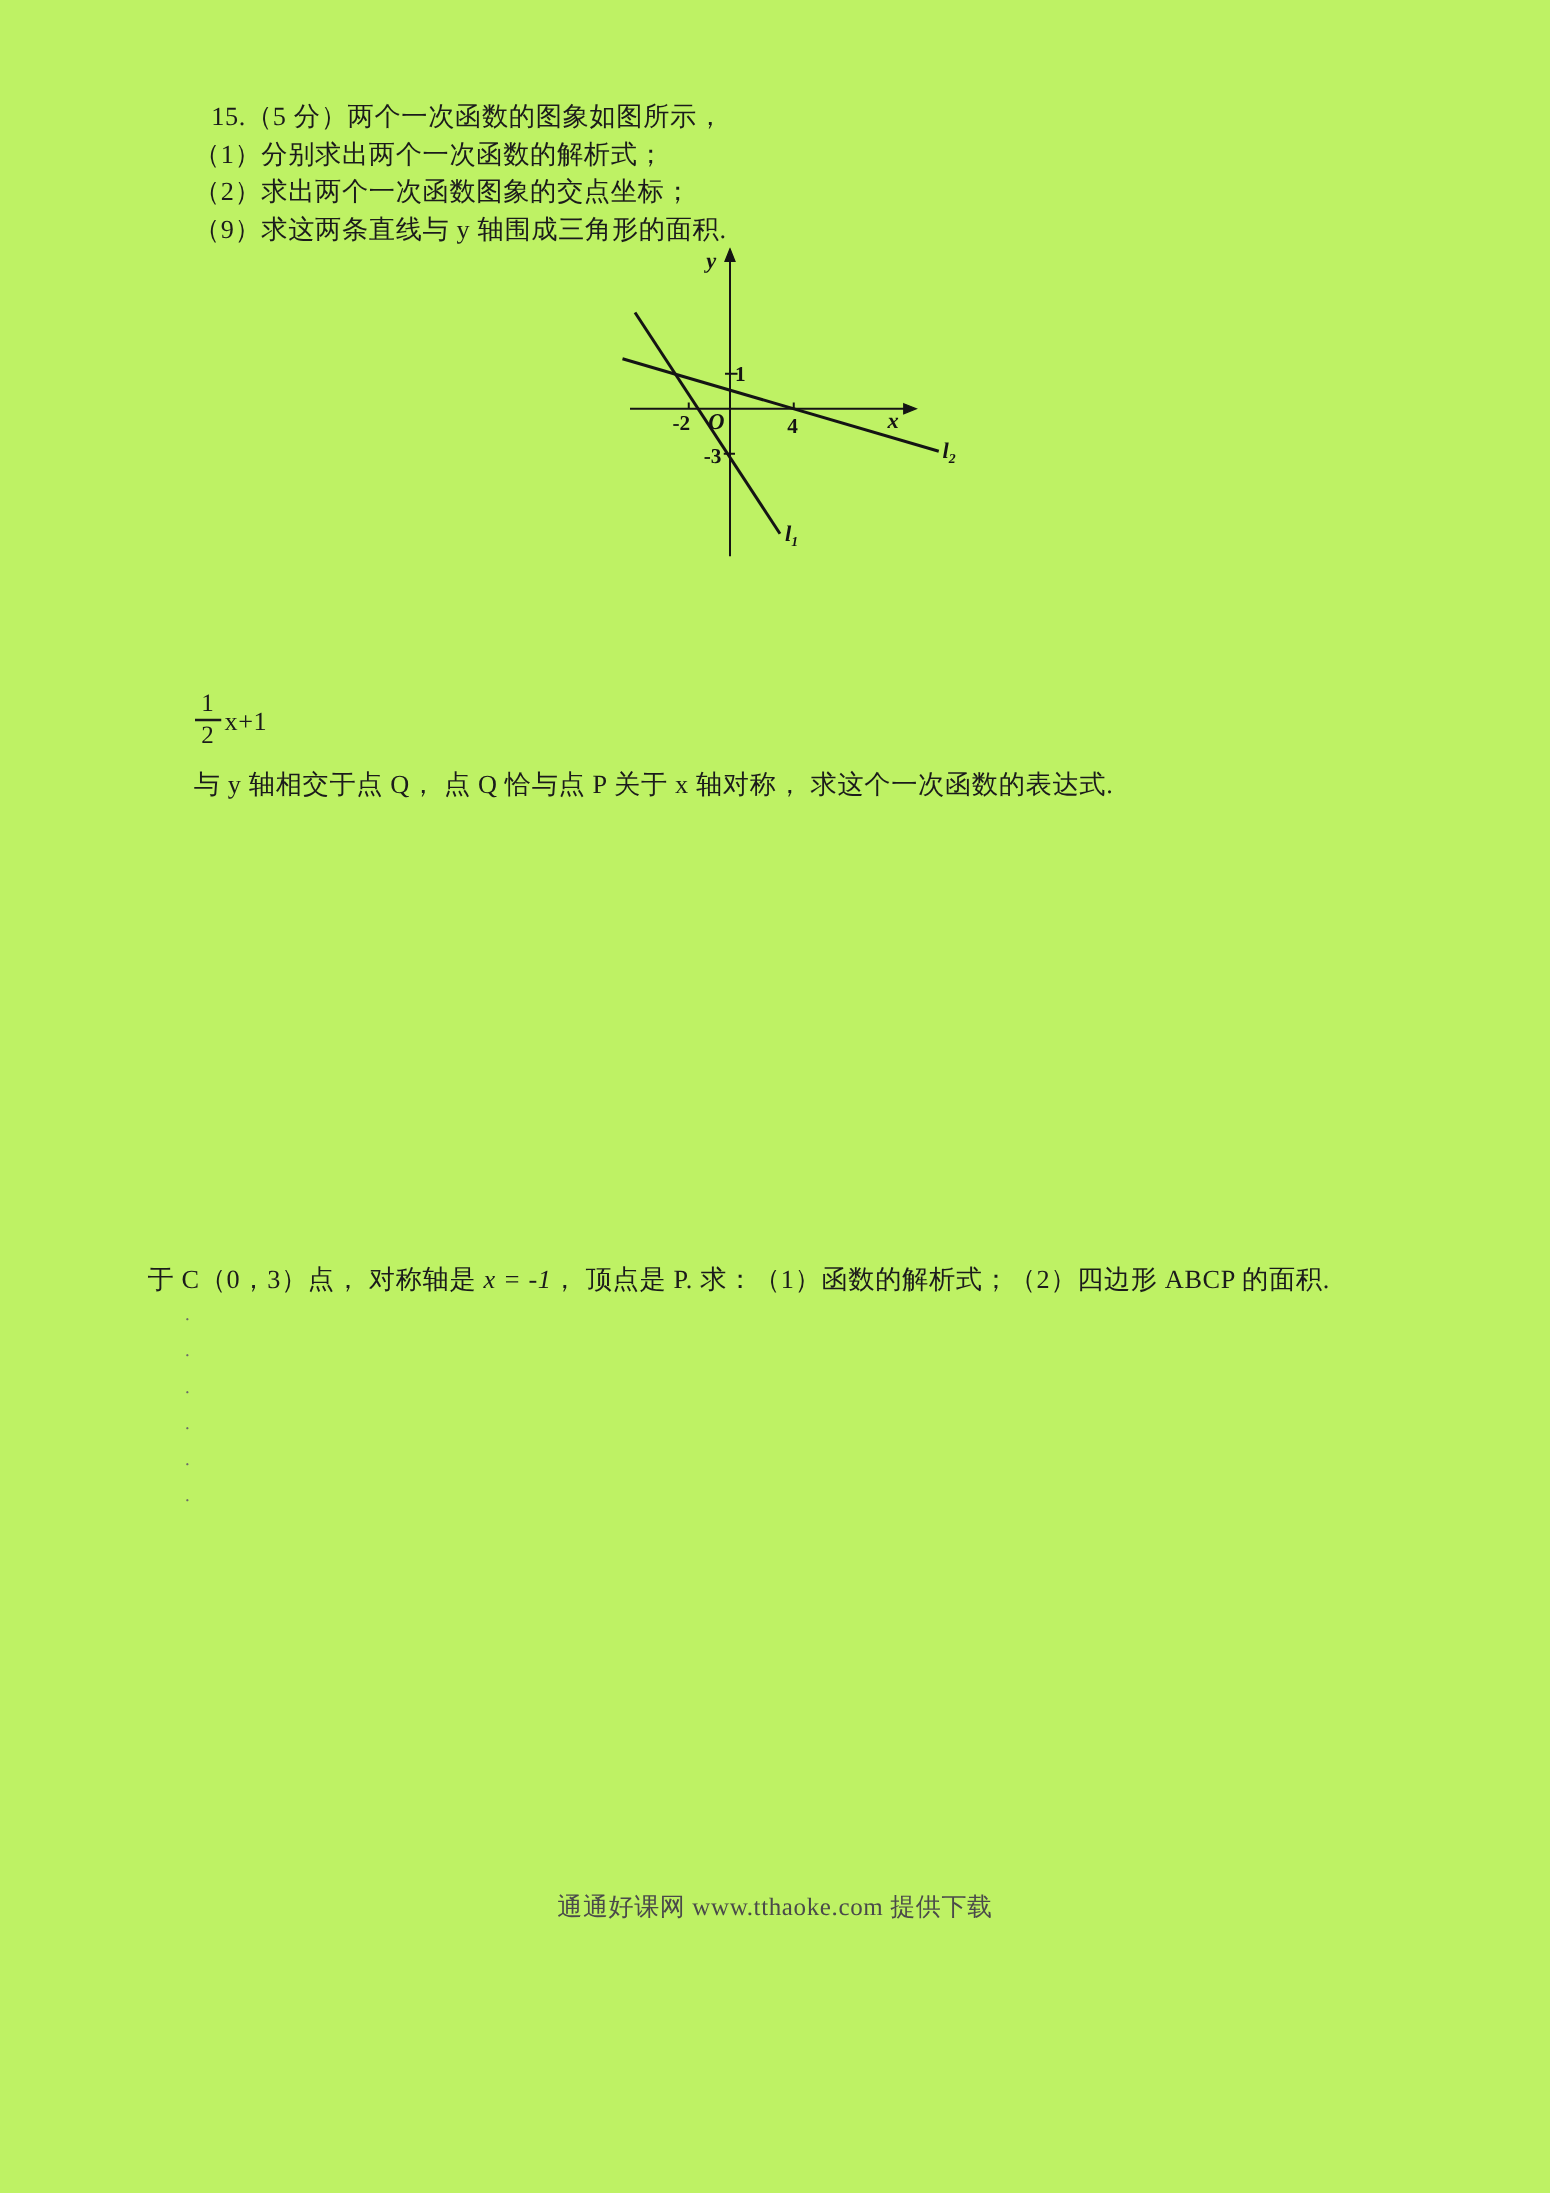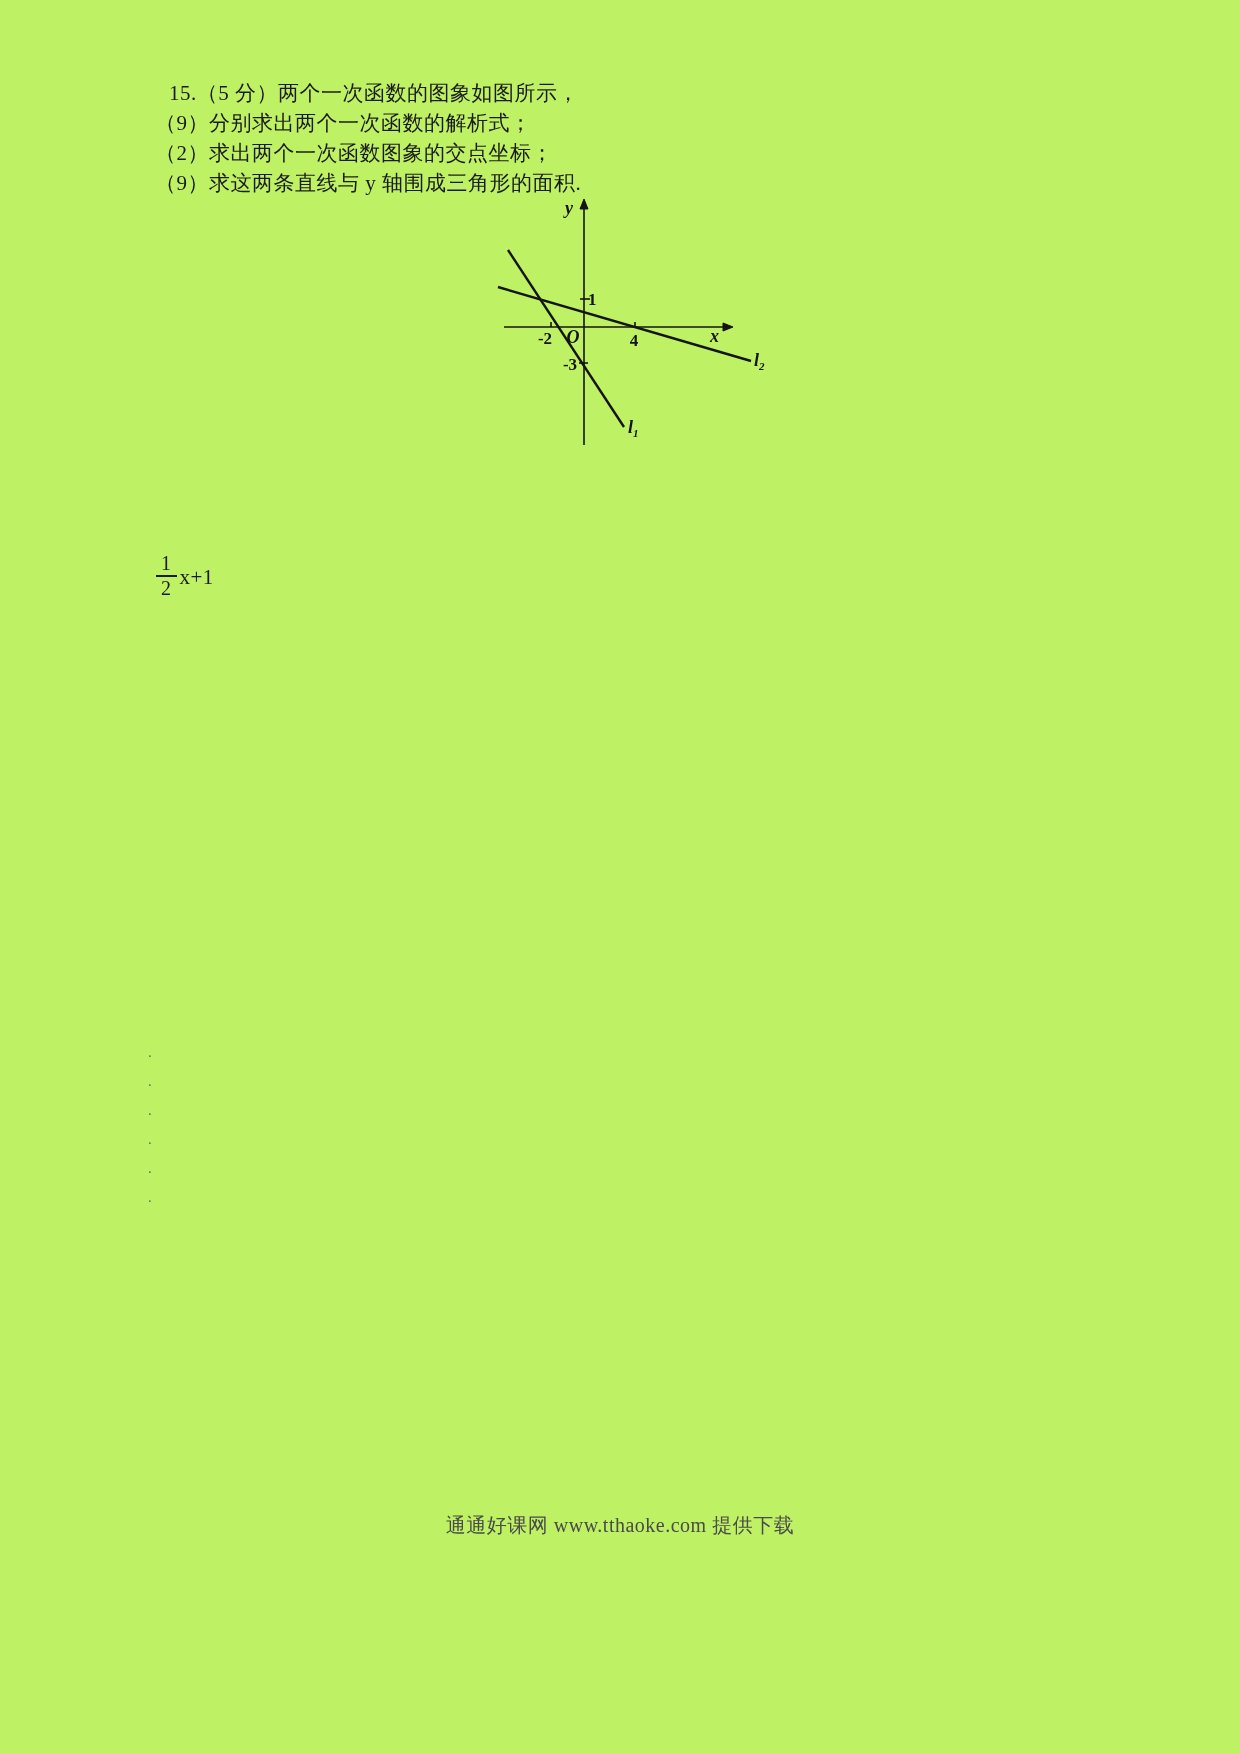--- a/index.html
+++ b/index.html
@@ -43,21 +43,21 @@
     font-family:"Liberation Serif", serif;
   }
 </style>
 </head>
 <body>
 
 <div class="page">
 
   <section class="qblock q15">
     <p class="hdr">15.（5 分）两个一次函数的图象如图所示，</p>
-    <p>（9）分别求出两个一次函数的解析式；</p>
+    <p>（1）分别求出两个一次函数的解析式；</p>
     <p>（2）求出两个一次函数图象的交点坐标；</p>
     <p>（9）求这两条直线与 y 轴围成三角形的面积.</p>
   </section>
 
   <svg class="graph" width="320" height="265" viewBox="0 0 320 265">
 
     <line x1="132" y1="8" x2="132" y2="247" stroke-width="1.6"></line>
     <path d="M128,11 L132,1 L136,11 Z" fill="#141414" stroke="none"></path>
     <line x1="52" y1="129" x2="278" y2="129" stroke-width="1.6"></line>
     <path d="M271,125 L281,129 L271,133 Z" fill="#141414" stroke="none"></path>
@@ -80,23 +80,25 @@
     <text class="gvar" x="176" y="235">
       <tspan>l</tspan><tspan class="gsub" dy="4">1</tspan>
     </text>
     <text class="gvar" x="302" y="168">
       <tspan>l</tspan><tspan class="gsub" dy="4">2</tspan>
     </text>
   </svg>
 
   <section class="qblock q16">
     <p class="line1"><span class="frac"><span class="num">1</span><span class="den">2</span></span><span>x+1</span></p>
+    <p class="line2">与 y 轴相交于点 Q， 点 Q 恰与点 P 关于 x 轴对称， 求这个一次函数的表达式.</p>
   </section>
 
   <section class="qblock q17">
+    <p class="line2"><span>于 C（0，3）点， 对称轴是 </span><span class="mathvar">x = -1</span><span>， 顶点是 P. 求：（1）函数的解析式；（2）四边形 ABCP 的面积.</span></p>
   </section>
 
   <div class="dots">
     <span>.</span>
     <span>.</span>
     <span>.</span>
     <span>.</span>
     <span>.</span>
     <span>.</span>
   </div>

